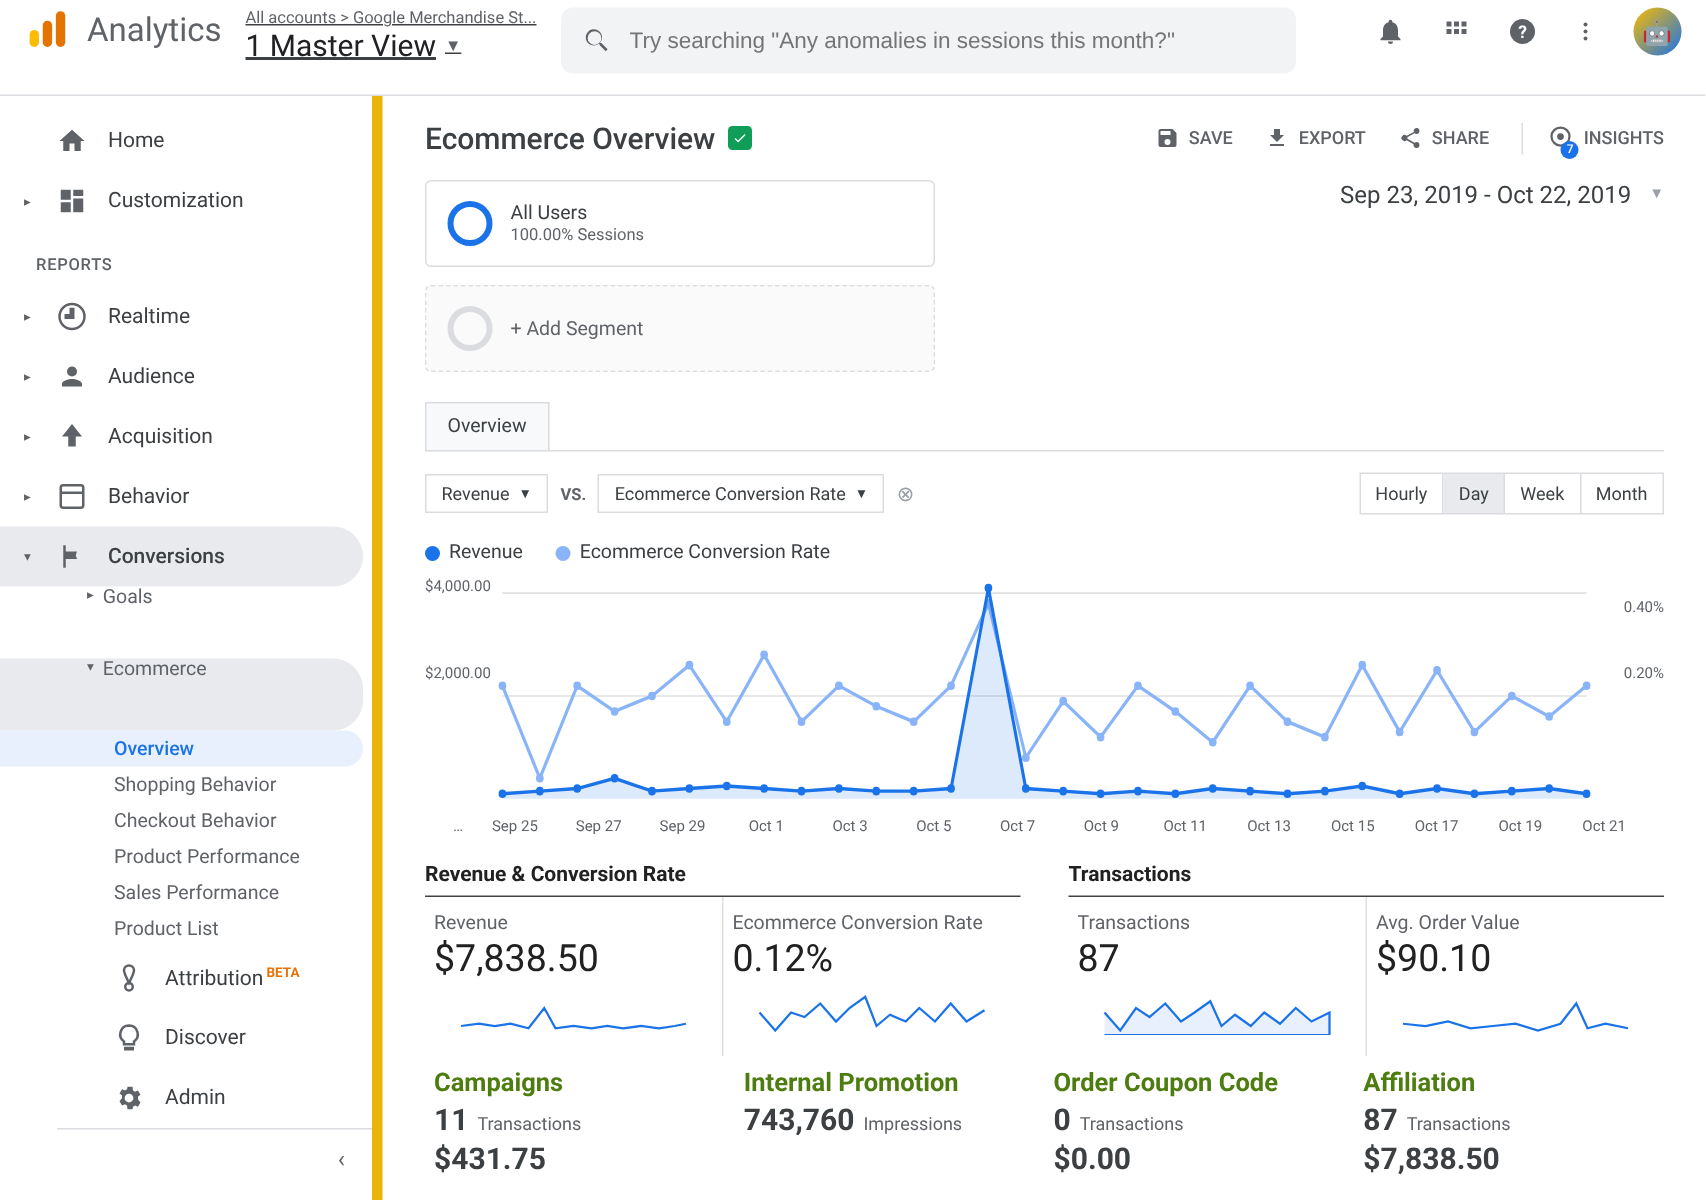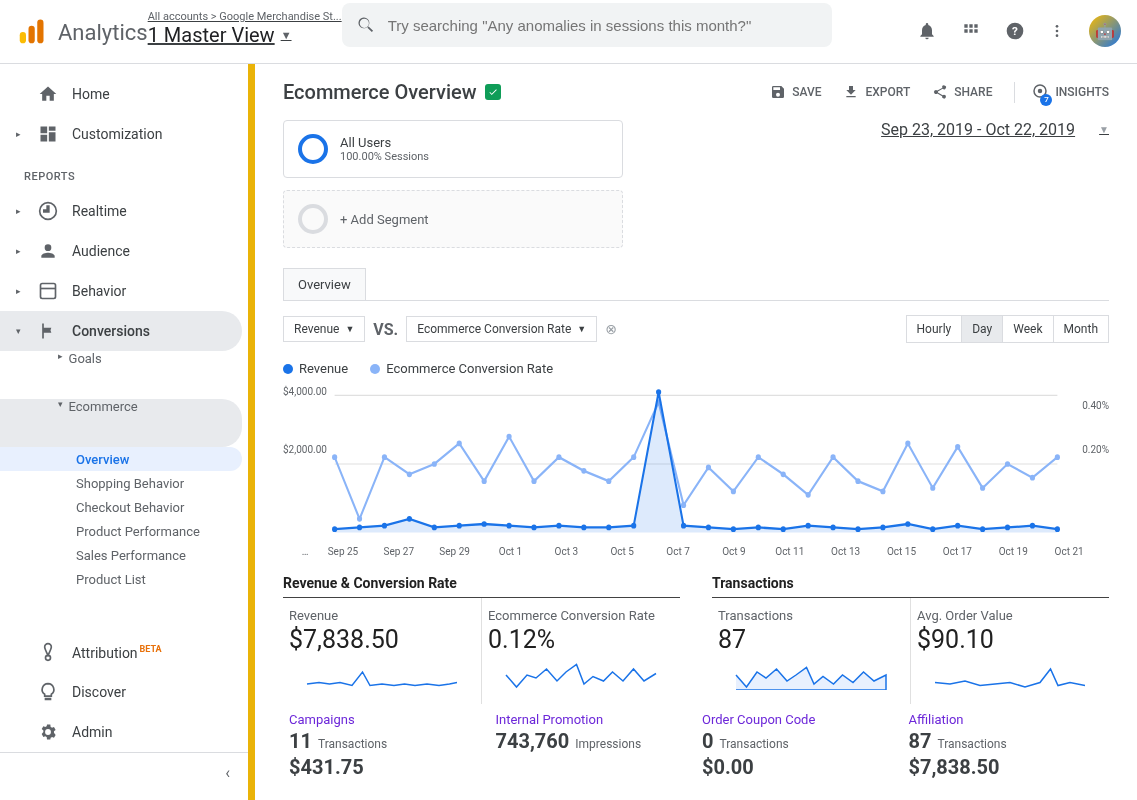--- a/index.html
+++ b/index.html
@@ -1,17 +1,17 @@
 <!DOCTYPE html>
 <html><head>
 <meta charset="utf-8">
 <style>
 * { box-sizing: border-box; margin: 0; padding: 0; }
 body { font-family: Roboto, Arial, sans-serif; color: #3c4043; background: #fff; width: 1137px; height: 800px; overflow: hidden; }
-.header { display: flex; align-items: flex-end; height: 64px; border-bottom: 1px solid #dadce0; padding: 16px 16px; gap: 0; }
+.header { display: flex; align-items: flex-start; height: 64px; border-bottom: 1px solid #dadce0; padding: 5px 16px; gap: 16px; }
 .logo-area { display: flex; align-items: center; gap: 12px; }
 .logo { width: 30px; height: 30px; }
 .app-name { font-size: 22px; color: #5f6368; font-weight: 400; }
 .account-selector { display: flex; flex-direction: column; cursor: pointer; text-decoration: underline; }
 .breadcrumb { font-size: 11px; color: #5f6368; }
 .view-name { font-size: 20px; color: #202124; display: flex; align-items: center; gap: 6px; }
 .search-box { flex: 1; max-width: 490px; background: #f1f3f4; border-radius: 8px; height: 44px; display: flex; align-items: center; padding: 0 14px; gap: 12px; }
 .search-input { flex: 1; background: none; border: none; outline: none; font-size: 15px; color: #5f6368; }
 .header-icons { display: flex; align-items: center; gap: 24px; margin-left: auto; }
 .header-icon { width: 20px; height: 20px; fill: #5f6368; cursor: pointer; }
@@ -25,49 +25,49 @@
 .nav-item.noexp::before { content: ""; width: 8px; }
 .nav-item.expanded::before { content: "▾"; }
 .nav-item.active { background: #e8eaed; border-radius: 0 20px 20px 0; width: 242px; font-weight:500;}
 .reports-label { font-size: 11px; font-weight: 500; color: #5f6368; padding: 16px 24px 8px; letter-spacing: 0.5px;}
 .sub-item { padding-left: 58px; height: 48px; display: flex; font-size: 13px; color: #5f6368; cursor:pointer;}
 .sub-item.expandable::before { content: "▸"; font-size: 9px; margin-right: 6px; }
 .sub-item.expanded::before { content: "▾"; }
 .sub-item.active { background: #e8eaed; border-radius: 0 20px 20px 0; width:242px;}
 .sub-sub { padding-left: 76px; height: 24px; display: flex; align-items: center; font-size: 13px; color: #5f6368; width:242px; cursor:pointer;}
 .sub-sub.active { background: #e8f0fe; color: #1a73e8; font-weight: 500; border-radius: 0 20px 20px 0;}
-.sidebar-bottom { margin-top: auto; padding-bottom:8px; }
+.sidebar-bottom { margin-top: auto; padding-bottom:8px;padding-left:38px; }
 .beta-badge { font-size: 9px; color: #e8710a; font-weight:bold; vertical-align: super; margin-left:2px;}
 .collapse-btn { text-align: right; padding: 10px 18px; border-top:1px solid #dadce0;}
 
 .main { flex: 1; overflow-y: auto; background: #fff; }
 .page-header { display: flex; align-items: center; padding: 16px 28px; }
 .page-title { font-size: 20px; font-weight:500; color: #3c4043; display:flex; align-items:center; gap:8px;}
 .verified { width:16px; height:16px; background:#0f9d58; border-radius:3px; display:inline-flex; align-items:center; justify-content:center;}
 .page-actions { margin-left:auto; display:flex; gap:22px; align-items:center; }
 .action-btn { display:flex; align-items:center; gap:6px; font-size:12px; font-weight:500; color:#5f6368; cursor:pointer;}
 .action-btn .icon{width:16px;height:16px;fill:#5f6368;}
 .insights-btn { display:flex; align-items:center; gap:6px; font-size:12px; font-weight:500; color:#5f6368; cursor:pointer; border-left:1px solid #dadce0; padding-left:16px;}
 
 .content-body { padding: 0 28px 30px; }
 .segment-row { display:flex; gap:12px; align-items:flex-start; }
 .segment-box { width:340px; height:58px; border:1px solid #dadce0; border-radius:4px; display:flex; align-items:center; padding:0 14px; gap:12px;}
 .segment-box.dashed { border-style:dashed; background:#fafafa;}
 .segment-circle { width:30px; height:30px; border:4px solid #1a73e8; border-radius:50%; }
 .segment-circle.grey { border-color:#dadce0;}
 .segment-text .name{ font-size:13px; color:#3c4043;}
 .segment-text .sub{ font-size:11px; color:#5f6368;}
-.date-range { margin-left:auto; font-size:16px; color:#3c4043; cursor:pointer; display:flex; align-items:center; gap:24px;text-decoration:underline;}
+.date-range { margin-left:auto; font-size:16px; color:#3c4043; cursor:pointer; display:flex; align-items:center; gap:12px;}
 
 .tab-bar { margin-top:20px; border-bottom:1px solid #dadce0;}
 .tab { display:inline-block; padding:8px 14px; font-size:13px; color:#3c4043; border:1px solid #dadce0; border-bottom:none; background:#f8f9fa; cursor:pointer;}
 
 .metric-controls { display:flex; align-items:center; padding:14px 0; gap:8px;}
 .dropdown { border:1px solid #dadce0; background:#fff; padding:5px 10px; font-size:12px; color:#3c4043; display:flex; align-items:center; gap:6px; cursor:pointer;}
-.vs-label{ font-size:16px; font-weight:bold; color:#5f6368;text-align:center;}
+.vs-label{ font-size:11px; font-weight:bold; color:#5f6368;text-align:center;}
 .time-toggle{ margin-left:auto; display:flex; border:1px solid #dadce0;}
 .time-btn{ padding:6px 10px; font-size:12px; color:#3c4043; cursor:pointer; border-right:1px solid #dadce0;}
 .time-btn:last-child{border-right:none;}
 .time-btn.active{ background:#e8eaed;}
 
 .legend { display:flex; gap:22px; padding:4px 0 8px;}
 .legend-item{ display:flex; align-items:center; gap:6px; font-size:13px; color:#3c4043;}
 .legend-dot{ width:10px; height:10px; border-radius:50%;}
 
 .chart-area { position:relative; height:160px; }
@@ -79,21 +79,21 @@
 
 .section-title{ font-size:14px; font-weight:bold; color:#212121; padding:18px 0 6px; border-bottom:1px solid #424242;}
 .metrics-grid{ display:flex; gap:0;}
 .section-col{ flex:1;}
 .metric-cell{ flex:1; padding:10px 6px; border-right:1px solid #e0e0e0;}
 .metric-cell:last-child{border-right:none;}
 .metric-label{ font-size:13px; color:#5f6368;}
 .metric-value{ font-size:25px; font-weight:400; color:#212121; margin:2px 0 6px;}
 .sparkline{ width:100%; height:30px;}
 .marketing-cell{ flex:1; padding:8px 6px;}
-.marketing-label{ font-size:13px; font-weight:normal; color:#6d28d9;}
+.marketing-label{ font-size:17px; font-weight:bold; color:#4d7c0f;}
 .marketing-val{ display:flex; align-items:baseline; gap:6px; margin-top:2px;}
 .marketing-val .big{ font-size:20px; font-weight:bold;}
 .marketing-val .sm{ font-size:12px; color:#5f6368;}
 .two-sections{ display:flex; gap:32px;}
 .two-sections > div{ flex:1;}
 </style>
 </head>
 <body>
 
 <div class="header">
@@ -157,20 +157,26 @@
         <svg class="icon" viewBox="0 0 24 24">
           <path d="M12 2a10 10 0 1 0 10 10A10 10 0 0 0 12 2zm1 11H7v-2h4V6h2z" fill="none" stroke="#5f6368" stroke-width="2"></path>
         </svg>
         <span>Realtime</span>
       </div>
     <div class="nav-item expandable">
         <svg class="icon" viewBox="0 0 24 24">
           <path d="M12 12a4 4 0 1 0-4-4 4 4 0 0 0 4 4zm0 2c-2.67 0-8 1.34-8 4v2h16v-2c0-2.66-5.33-4-8-4z"></path>
         </svg>
         <span>Audience</span>
+      </div>
+    <div class="nav-item expandable">
+        <svg class="icon" viewBox="0 0 24 24">
+          <path d="M12 2L4 12h5v8h6v-8h5z"></path>
+        </svg>
+        <span>Acquisition</span>
       </div>
     <div class="nav-item expandable">
         <svg class="icon" viewBox="0 0 24 24">
           <rect x="3" y="3" width="18" height="18" rx="2" fill="none" stroke="#5f6368" stroke-width="2"></rect>
           <line x1="3" y1="9" x2="21" y2="9" stroke="#5f6368" stroke-width="2"></line>
         </svg>
         <span>Behavior</span>
       </div>
     <div class="nav-item expandable expanded active">
         <svg class="icon" viewBox="0 0 24 24">

